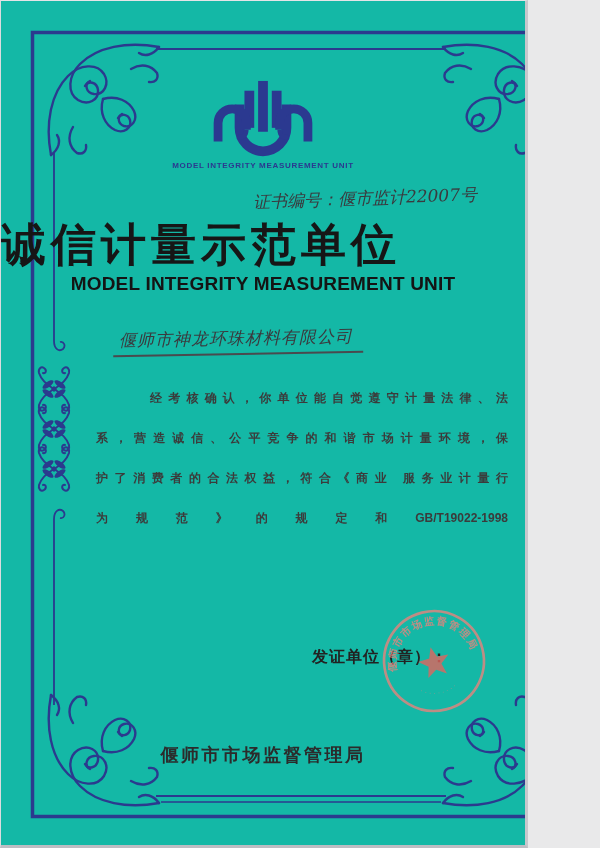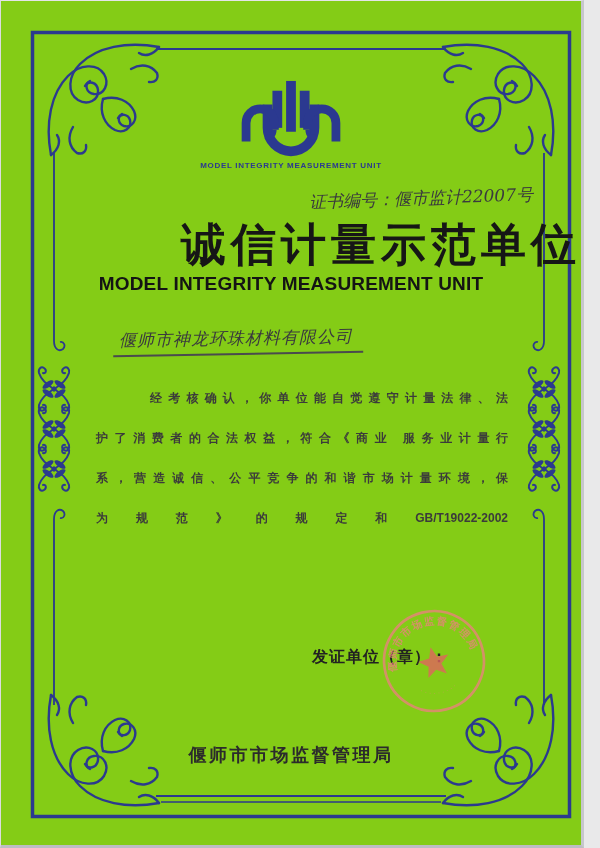--- a/index.html
+++ b/index.html
@@ -1,35 +1,35 @@
 <!DOCTYPE html>
 <html><head>
 <meta charset="utf-8">
 <style>
   html,body{margin:0;padding:0;background:#e9e9ea;}
   .page{
-    position:relative;width:584px;height:848px;background:#84cc16;
+    position:relative;width:528px;height:848px;background:#14b8a6;
     box-sizing:border-box;overflow:hidden;
     border-left:1px solid #dcdcdf;border-top:1px solid #e4e4e7;
     border-right:3px solid #c7c7cc;border-bottom:3px solid #bdbdc3;
     font-family:"Liberation Sans",sans-serif;
   }
   .frame{position:absolute;left:0;top:0;}
   .logo-wrap{position:absolute;top:78px;left:0;width:100%;text-align:center;}
   .logo-caption{
     position:absolute;top:160px;left:0;width:100%;text-align:center;
     font-size:8px;font-weight:bold;letter-spacing:.7px;color:#2b3990;
   }
   .cert-no{
     position:absolute;top:186px;right:48px;font-size:17px;color:#3a3a3e;
     transform:rotate(-2deg);white-space:nowrap;
   }
   .hand{font-family:"DejaVu Serif",cursive;font-style:italic;color:#3a3a3e;}
   .title-zh{
-    position:absolute;top:214px;left:0;width:100%;margin:0;text-align:right;
+    position:absolute;top:214px;left:0;width:100%;margin:0;text-align:left;
     font-family:"Liberation Serif",serif;font-weight:bold;color:#161616;
     font-size:45px;letter-spacing:5px;
   }
   .title-en{
     position:absolute;top:272px;left:0;width:100%;text-align:center;
     font-size:19px;font-weight:bold;color:#141414;letter-spacing:.2px;
   }
   .company{
     position:absolute;top:326px;left:112px;transform:rotate(-1deg);
     font-size:17px;letter-spacing:1px;
@@ -129,23 +129,23 @@
     <span>证书编号：</span><span>偃市监计22007号</span>
   </div>
 
   <h1 class="title-zh">诚信计量示范单位</h1>
   <div class="title-en">MODEL INTEGRITY MEASUREMENT UNIT</div>
 
   <div class="company hand">偃师市神龙环珠材料有限公司</div>
 
   <div class="body-text">
     <div class="line first">经考核确认，你单位能自觉遵守计量法律、法</div>
+    <div class="line">系，营造诚信、公平竞争的和谐市场计量环境，保</div>
     <div class="line">护了消费者的合法权益，符合《商业 服务业计量行</div>
-    <div class="line">系，营造诚信、公平竞争的和谐市场计量环境，保</div>
-    <div class="line">为规范》的规定和GB/T19022-2002</div>
+    <div class="line">为规范》的规定和GB/T19022-1998</div>
   </div>
 
   <div class="issuer-label">发证单位（章）：</div>
 
   <svg class="seal" width="112" height="112" viewBox="0 0 110 110">
     <g transform="rotate(-14 55 55)" opacity="0.8">
       <circle cx="55" cy="55" r="49" stroke="#e8837c" stroke-width="2.6" fill="none"></circle>
       <polygon points="55,41 59,51.5 70.2,52.1 61.5,59.1 64.4,69.9 55,63.8 45.6,69.9 48.5,59.1 39.8,52.1 51,51.5" fill="#e0655e"></polygon>
       <defs>
         <path id="sealArc" d="M17,57 A38,38 0 1 1 93,57" fill="none"></path>

